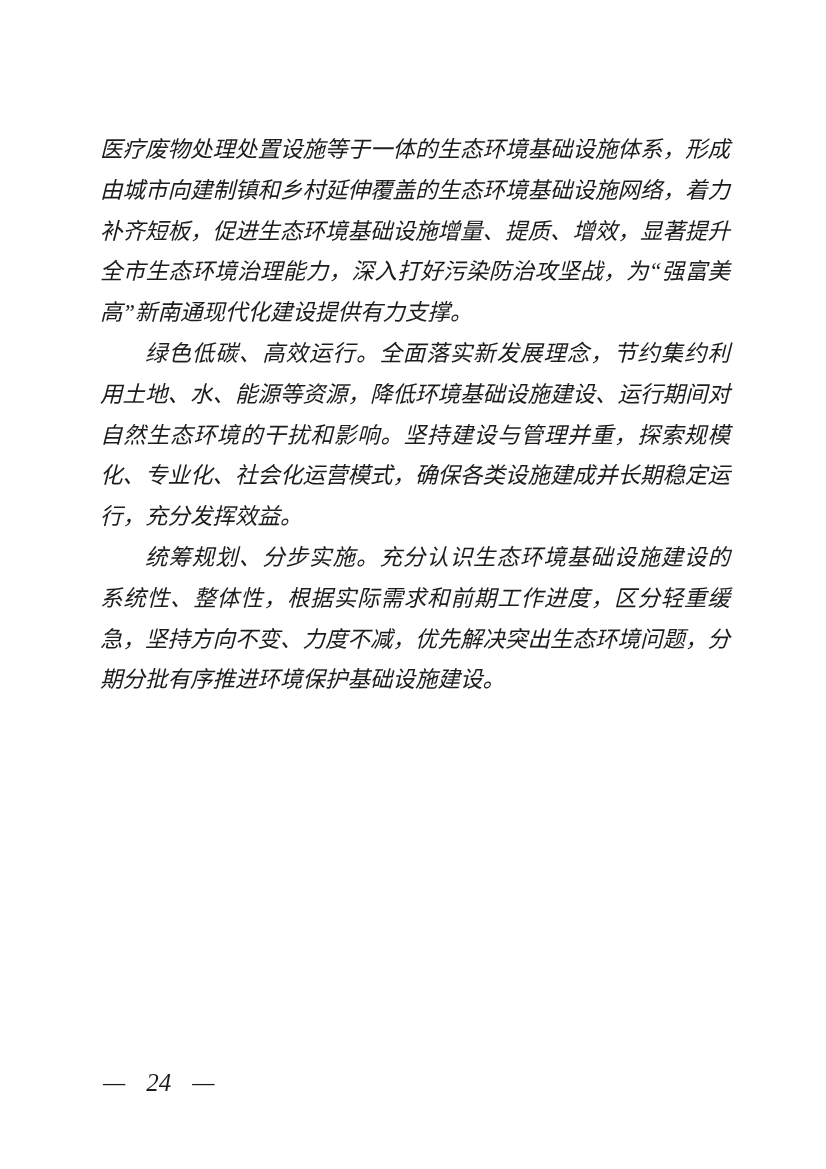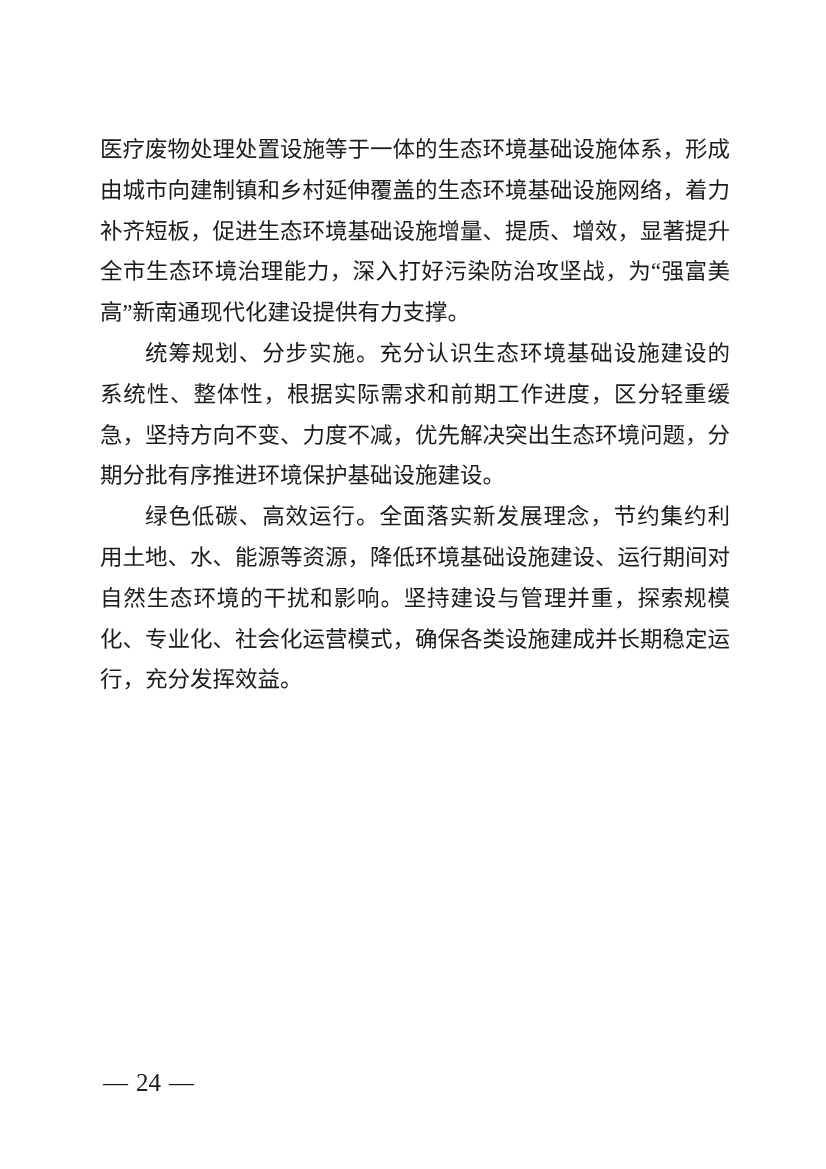--- a/index.html
+++ b/index.html
@@ -8,20 +8,21 @@
     background: #ffffff;
   }
   .page {
     position: relative;
     width: 826px;
     height: 1169px;
     background: #ffffff;
     overflow: hidden;
     font-family: "Liberation Serif", serif;
     color: #1c1c1c;
+    font-style: italic;
   }
   .content {
     position: absolute;
     left: 100px;
     top: 130px;
     width: 630px;
     font-size: 22.5px;
     line-height: 40.8px;
     text-align: justify;
     text-justify: inter-ideograph;
@@ -44,37 +45,37 @@
   .footer {
     position: absolute;
     left: 103px;
     top: 1068px;
     font-size: 25px;
     line-height: 30px;
     color: #1c1c1c;
     white-space: nowrap;
   }
   .footer .pgnum {
-    margin: 0 8px;
+    margin: 0 21px;
   }
 </style>
 </head>
 <body>
 
 <div class="page">
 
   <div class="content">
 
     <p class="para-continuation">医疗废物处理处置设施等于一体的生态环境基础设施体系，形成由城市向建制镇和乡村延伸覆盖的生态环境基础设施网络，着力补齐短板，促进生态环境基础设施增量、提质、增效，显著提升全市生态环境治理能力，深入打好污染防治攻坚战，为“强富美高”新南通现代化建设提供有力支撑。</p>
 
 
 
+    <p class="para-indent"><span class="lead">绿色低碳、高效运行。</span><span>全面落实新发展理念，节约集约利用土地、水、能源等资源，降低环境基础设施建设、运行期间对自然生态环境的干扰和影响。坚持建设与管理并重，探索规模化、专业化、社会化运营模式，确保各类设施建成并长期稳定运行，充分发挥效益。</span></p>
+
     <p class="para-indent"><span class="lead">统筹规划、分步实施。</span><span>充分认识生态环境基础设施建设的系统性、整体性，根据实际需求和前期工作进度，区分轻重缓急，坚持方向不变、力度不减，优先解决突出生态环境问题，分期分批有序推进环境保护基础设施建设。</span></p>
-
-    <p class="para-indent"><span class="lead">绿色低碳、高效运行。</span><span>全面落实新发展理念，节约集约利用土地、水、能源等资源，降低环境基础设施建设、运行期间对自然生态环境的干扰和影响。坚持建设与管理并重，探索规模化、专业化、社会化运营模式，确保各类设施建成并长期稳定运行，充分发挥效益。</span></p>
 
 
   </div>
 
   <div class="footer">
     <span>—</span><span class="pgnum">24</span><span>—</span>
   </div>
 
 </div>
 

